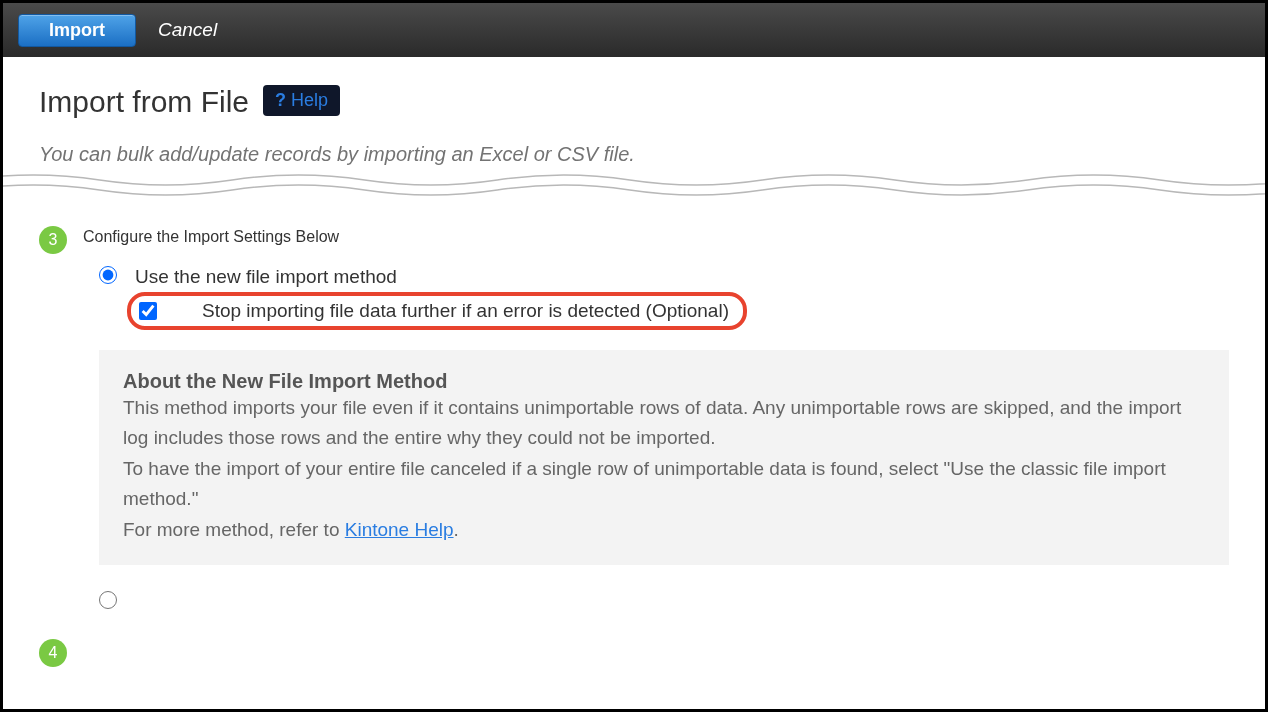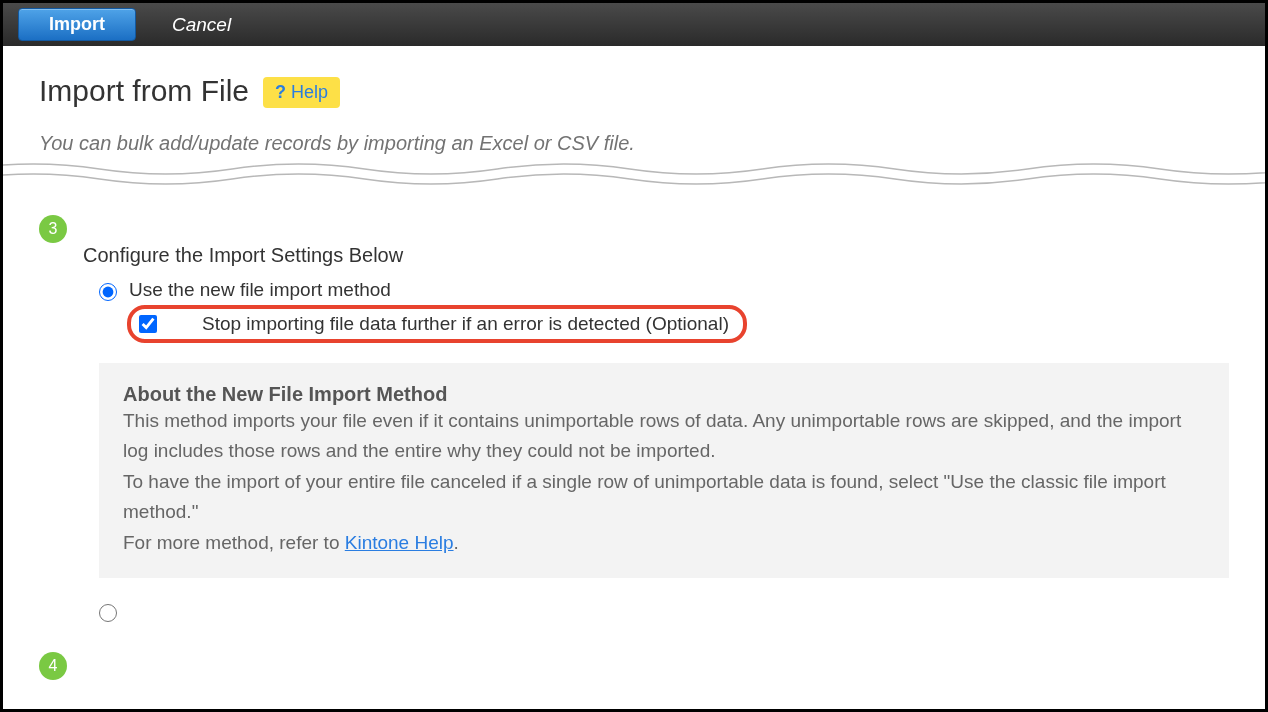--- a/index.html
+++ b/index.html
@@ -11,25 +11,25 @@
       font-family: -apple-system, BlinkMacSystemFont, "Segoe UI", Helvetica, Arial, sans-serif;
       background: #fff;
       width: 1268px;
       height: 712px;
       border: 3px solid #000;
       overflow: hidden;
       position: relative;
     }
     .toolbar {
       background: linear-gradient(to bottom, #4a4a4a, #2a2a2a);
-      height: 43px;
+      height: 54px;
       display: flex;
       align-items: center;
       padding: 16px 15px;
-      gap: 36px;
+      gap: 22px;
     }
     .import-btn {
       background: linear-gradient(to bottom, #4fa3e8, #1b6fc4);
       color: #fff;
       border: 1px solid #1258a0;
       border-radius: 4px;
       padding: 5px 30px;
       font-size: 18px;
       font-weight: 600;
       cursor: pointer;
@@ -39,31 +39,31 @@
       color: #fff;
       font-size: 19px;
       cursor: pointer;
       font-style: italic;
     }
     .content {
       padding: 28px 36px 0 36px;
     }
     .title-row {
       display: flex;
-      align-items: flex-end;
+      align-items: flex-start;
       gap: 14px;
       margin-bottom: 24px;
     }
     .page-title {
       font-size: 30px;
       font-weight: 400;
       color: #333;
     }
     .help-badge {
-      background: #fde047;
+      background: #0f172a;
       color: #2a7de1;
       padding: 5px 12px;
       border-radius: 4px;
       font-size: 18px;
       cursor: pointer;
     }
     .help-badge::before {
       content: "? ";
       font-weight: 600;
     }
@@ -96,32 +96,31 @@
       height: 28px;
       border-radius: 50%;
       display: flex;
       align-items: center;
       justify-content: center;
       font-size: 16px;
       font-weight: 500;
       flex-shrink: 0;
     }
     .step-title {
-      font-size: 20px;
+      font-size: 16px;
       color: #333;
       padding-top: 2px;
-      margin-top: 27px;
     }
     .step-body {
       margin-left: 60px;
     }
     .radio-row {
       display: flex;
-      align-items: flex-end;
-      gap: 12px;
+      align-items: flex-start;
+      gap: 18px;
       margin-bottom: 4px;
       font-size: 19px;
       color: #333;
     }
     .radio-row input[type="radio"] {
       width: 18px;
       height: 18px;
       accent-color: #0066ff;
       cursor: pointer;
     }

